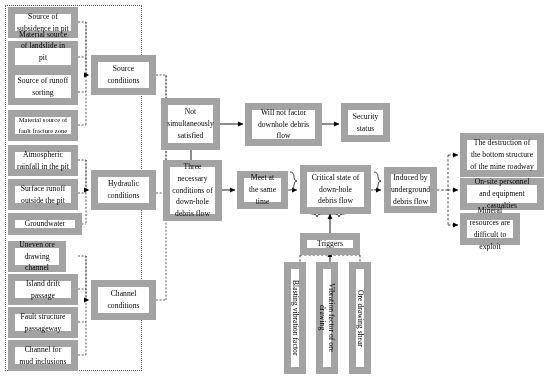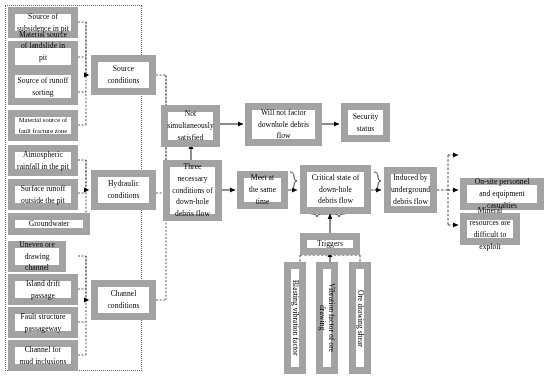--- a/index.html
+++ b/index.html
@@ -131,21 +131,21 @@
   <div class="node small" style="left:8px;top:110px;width:70px;height:31px;">
     <span class="txt">Material source of fault fracture zone</span>
   </div>
 
   <div class="node" style="left:8px;top:145px;width:70px;height:31px;">
     <span class="txt">Atmospheric rainfall in the pit</span>
   </div>
   <div class="node" style="left:8px;top:179px;width:70px;height:31px;">
     <span class="txt">Surface runoff outside the pit</span>
   </div>
-  <div class="node" style="left:8px;top:213px;width:82px;height:22px;">
+  <div class="node" style="left:8px;top:213px;width:74px;height:22px;">
     <span class="txt">Groundwater</span>
   </div>
 
   <div class="node" style="left:8px;top:241px;width:58px;height:31px;">
     <span class="txt">Uneven ore drawing channel</span>
   </div>
   <div class="node" style="left:8px;top:274px;width:70px;height:31px;">
     <span class="txt">Island drift passage</span>
   </div>
   <div class="node" style="left:8px;top:307px;width:70px;height:31px;">
@@ -162,21 +162,21 @@
     <span class="txt">Hydraulic conditions</span>
   </div>
   <div class="node" style="left:91px;top:280px;width:65px;height:40px;">
     <span class="txt">Channel conditions</span>
   </div>
 
   <div class="node" style="left:163px;top:160px;width:59px;height:61px;">
     <span class="txt">Three necessary conditions of down-hole debris flow</span>
   </div>
 
-  <div class="node" style="left:161px;top:105px;width:59px;height:42px;">
+  <div class="node" style="left:161px;top:98px;width:59px;height:52px;">
     <span class="txt">Not simultaneously satisfied</span>
   </div>
 
   <div class="node" style="left:245px;top:103px;width:77px;height:43px;">
     <span class="txt">Will not factor downhole debris flow</span>
   </div>
 
   <div class="node" style="left:341px;top:103px;width:49px;height:39px;">
     <span class="txt">Security status</span>
   </div>
@@ -200,20 +200,23 @@
   <div class="node vert" style="left:284px;top:262px;width:22px;height:112px;">
     <span class="txt">Blasting vibration factor</span>
   </div>
   <div class="node vert" style="left:316px;top:262px;width:22px;height:112px;">
     <span class="txt">Vibration factor of ore drawing</span>
   </div>
   <div class="node vert" style="left:349px;top:262px;width:22px;height:112px;">
     <span class="txt">Ore drawing shear</span>
   </div>
 
+  <div class="node" style="left:460px;top:133px;width:84px;height:44px;">
+    <span class="txt">The destruction of the bottom structure of the mine roadway</span>
+  </div>
   <div class="node" style="left:460px;top:178px;width:84px;height:32px;">
     <span class="txt">On-site personnel and equipment casualties</span>
   </div>
   <div class="node" style="left:460px;top:213px;width:60px;height:32px;">
     <span class="txt">Mineral resources are difficult to exploit</span>
   </div>
 
 </div>
 
 </body></html>

